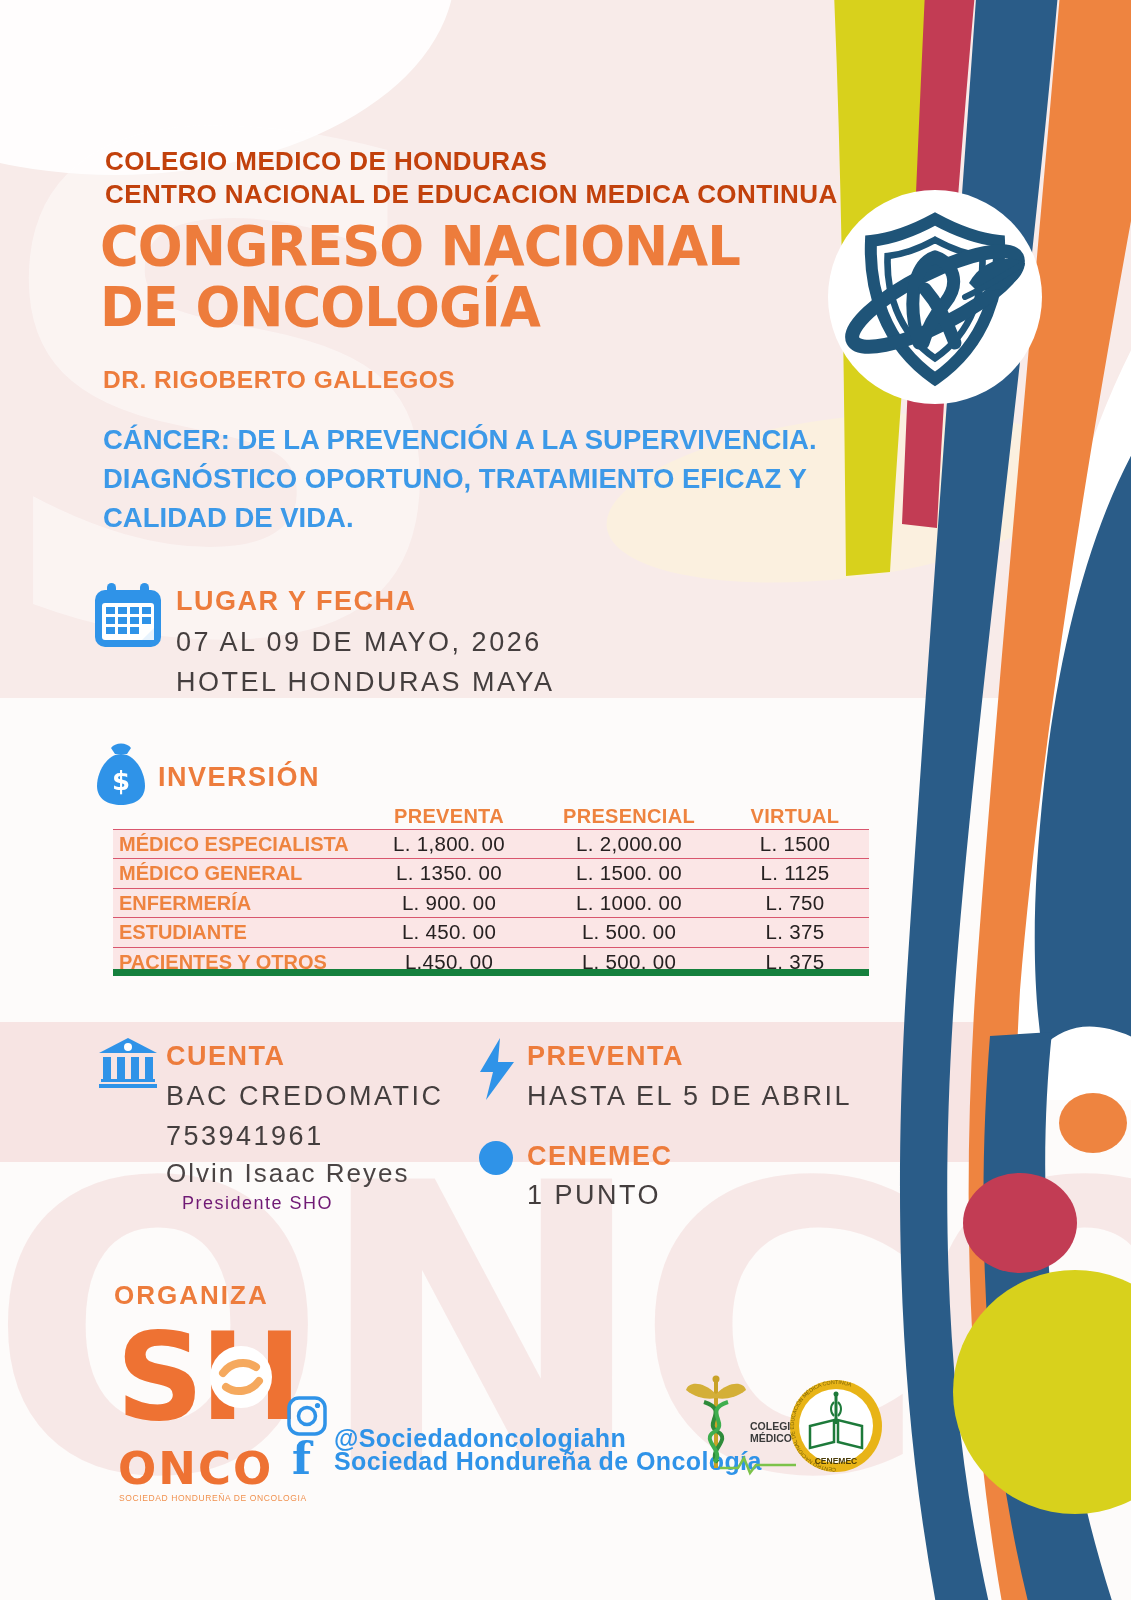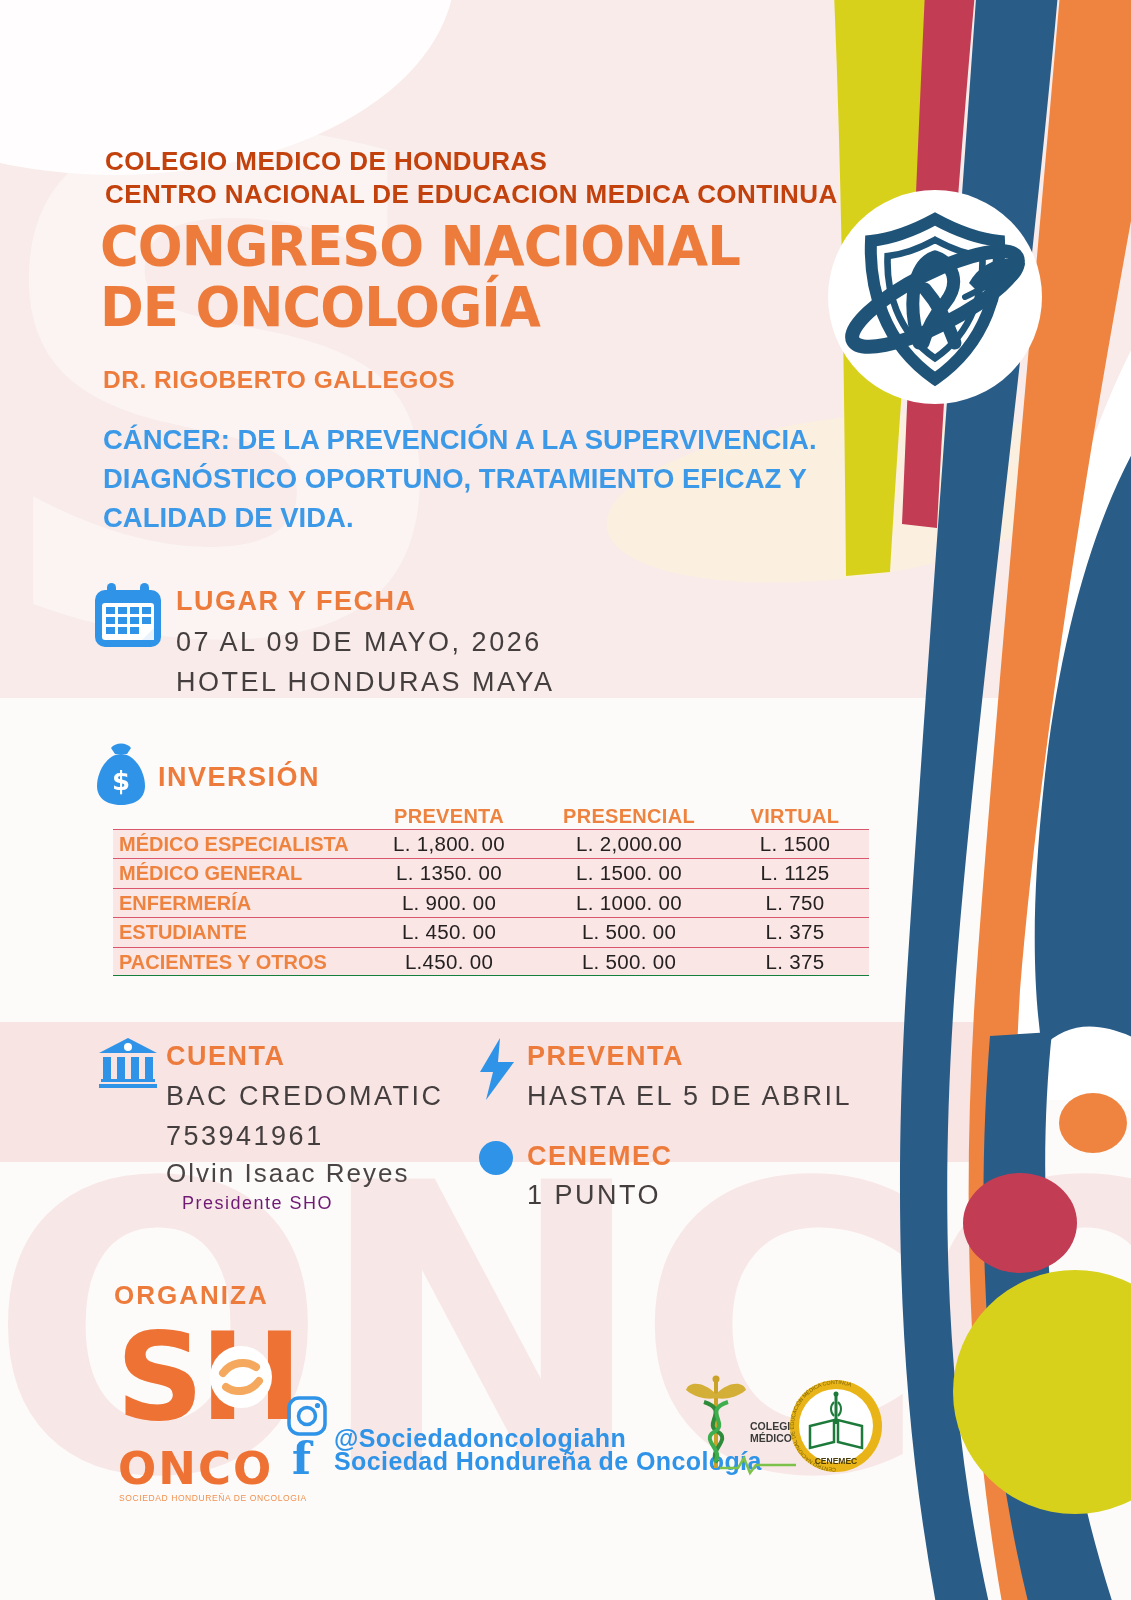--- a/index.html
+++ b/index.html
@@ -29,21 +29,21 @@
   .inv-head{left:158px;top:762px;}
 
   .price-table{left:113px;top:799px;width:756px;display:grid;
     grid-template-columns:248px 176px 184px 148px;
     grid-auto-rows:29.5px;z-index:2;}
   .price-table .hcell{height:35px;line-height:35px;color:#ee833f;font-weight:700;font-size:20px;
     text-align:center;letter-spacing:.3px;}
   .price-table .hblank{height:35px;}
   .pt-row{display:contents;}
   .pt-row > div{background:#fbe6e6;border-top:1px solid #d9566e;line-height:28.5px;}
-  .pt-row:last-child > div{border-bottom:1px solid #15803d;}
+  .pt-row:last-child > div{border-bottom:7px solid #15803d;}
   .pt-label{color:#ee833f;font-weight:700;font-size:20px;padding-left:6px;}
   .pt-val{color:#262121;font-size:20.5px;text-align:center;letter-spacing:.3px;}
 
   .cuenta-head{left:166px;top:1041px;}
   .cuenta-bank{left:166px;top:1081px;}
   .cuenta-num{left:166px;top:1121px;}
   .cuenta-holder{left:166px;top:1158px;letter-spacing:2px;font-size:26px;color:#4a4444;}
   .cuenta-title{left:182px;top:1193px;font-size:18px;letter-spacing:1.5px;color:#701a75;}
   .prev-head{left:527px;top:1041px;}
   .prev-date{left:527px;top:1081px;}

